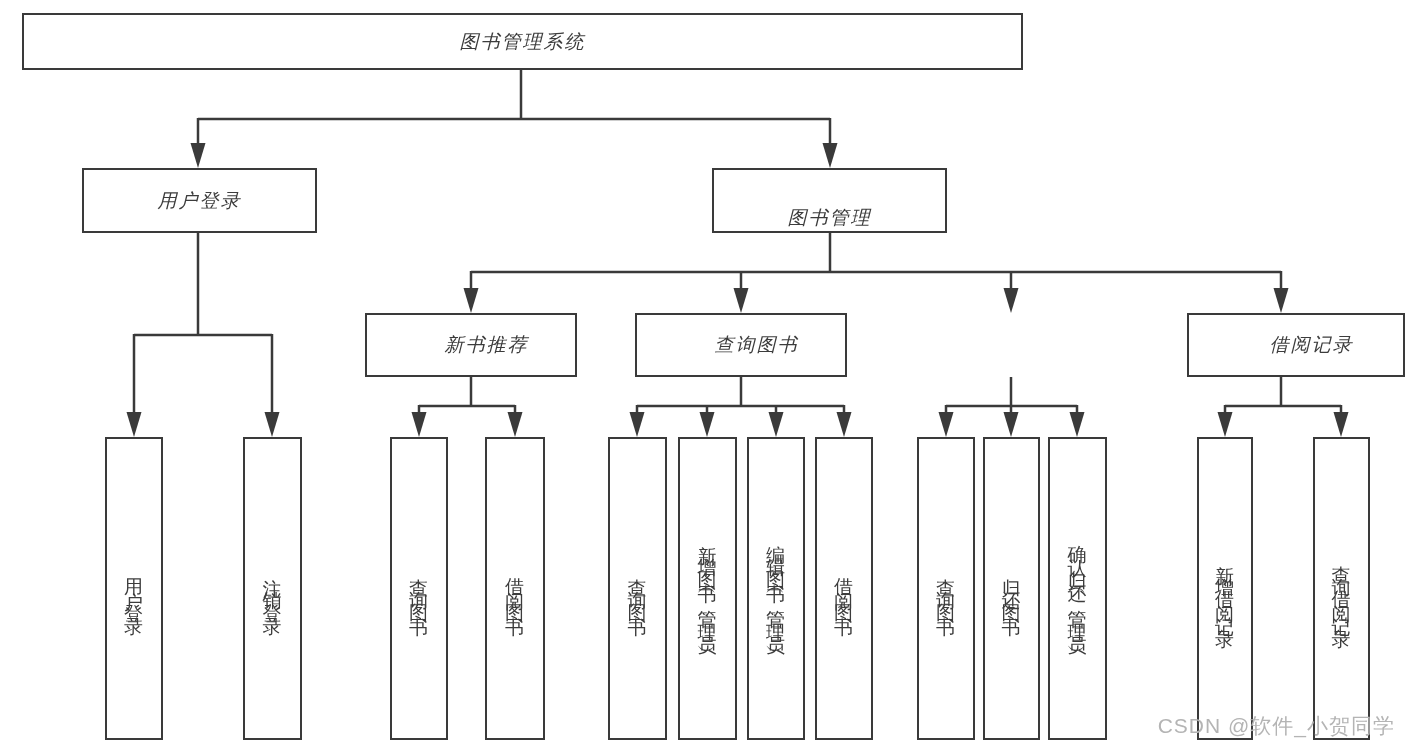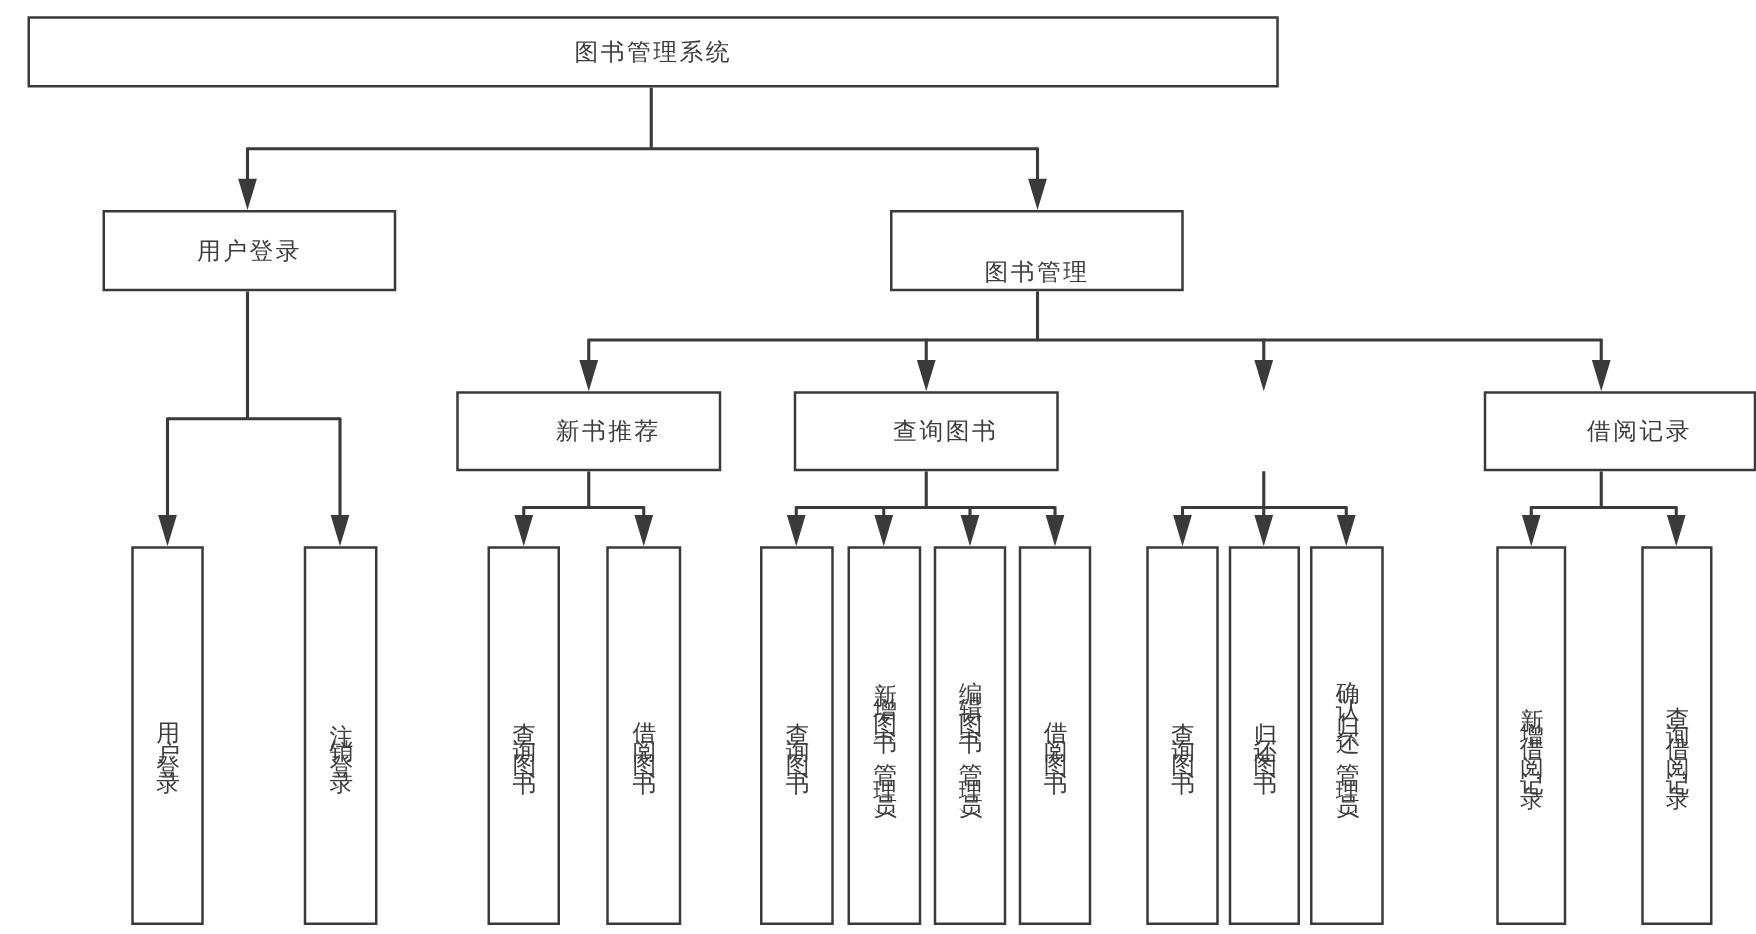--- a/index.html
+++ b/index.html
@@ -26,20 +26,21 @@
     border: 2px solid #3a3a3a;
     background: #ffffff;
     color: #3c3c3c;
     display: flex;
     align-items: center;
     justify-content: center;
   }
   .hbox {
     font-size: 19px;
     letter-spacing: 2px;
+    font-style: italic;
   }
   .root {
     left: 22px;
     top: 13px;
     width: 1001px;
     height: 57px;
   }
   .lvl2 {
     top: 168px;
     height: 65px;
@@ -202,14 +203,15 @@
     <span>确认归还（管理员）</span>
   </div>
 
   <div class="node vbox" style="left:1197px;width:56px;">
     <span>新增借阅记录</span>
   </div>
   <div class="node vbox" style="left:1313px;width:57px;">
     <span>查询借阅记录</span>
   </div>
 
+  <div class="watermark">CSDN @软件_小贺同学</div>
 
 </div>
 
 </body></html>

